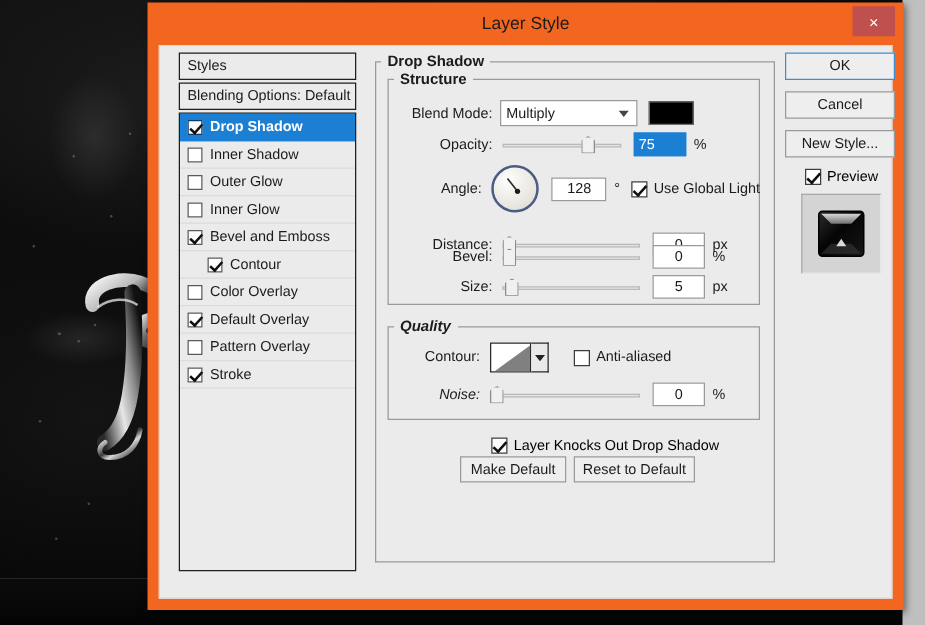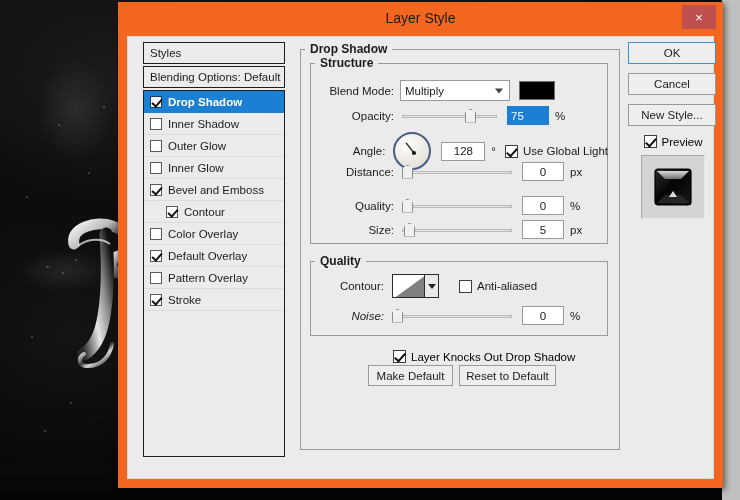--- a/index.html
+++ b/index.html
@@ -146,21 +146,21 @@
     border: 1px solid #9a9a9a;
     margin: 0; padding: 0;
     position: absolute;
   }
   fieldset.grp > legend {
     font-size: 12px; font-weight: bold; color: #1b1b1b;
     padding: 0 5px; margin-left: 4px;
   }
   #grp-dropshadow { left: 0; top: 0; width: 320px; height: 408px; }
   #grp-structure { left: 10px; top: 14px; width: 298px; height: 188px; }
-  #grp-quality { left: 10px; top: 212px; width: 298px; height: 82px; }
+  #grp-quality { left: 10px; top: 212px; width: 298px; height: 82px; font-style: italic; }
 
   .row {
     position: absolute;
     display: flex; align-items: center;
     font-size: 11.5px; color: #1b1b1b;
     white-space: nowrap;
   }
   .rlabel { text-align: right; }
 
   select.ctl, .fakeselect {
@@ -457,32 +457,32 @@
           </svg>
         </div>
         <input class="num" style="width: 44px; margin-left: 10px;" id="angle-input" value="128">
         <span class="unit">°</span>
         <div class="ckrow" style="margin-left:9px;">
           <span class="ckbox on"></span>
           <span>Use Global Light</span>
         </div>
       </div>
 
-      <div class="row" style="left:22px; top:120px; width:286px;">
+      <div class="row" style="left:22px; top:144px; width:286px;">
         <span class="rlabel" style="width:72px;">Distance:</span>
         <div class="slider" style="width:110px; margin-left:8px;">
           <div class="track"></div>
           <div class="thumb" id="distance-thumb" style="left: 0px;"></div>
         </div>
         <input class="num" style="width: 42px; margin-left: 10px;" id="distance-input" value="0">
         <span class="unit">px</span>
       </div>
 
       <div class="row" style="left:22px; top:154px; width:286px;">
-        <span class="rlabel" style="width:72px;">Quality:</span>
+        <span class="rlabel" style="width:72px;">Bevel:</span>
         <div class="slider" style="width:110px; margin-left:8px;">
           <div class="track"></div>
           <div class="thumb" id="spread-thumb" style="left: 0px;"></div>
         </div>
         <input class="num" style="width: 42px; margin-left: 10px;" id="spread-input" value="0">
         <span class="unit">%</span>
       </div>
 
       <div class="row" style="left:22px; top:178px; width:286px;">
         <span class="rlabel" style="width:72px;">Size:</span>

